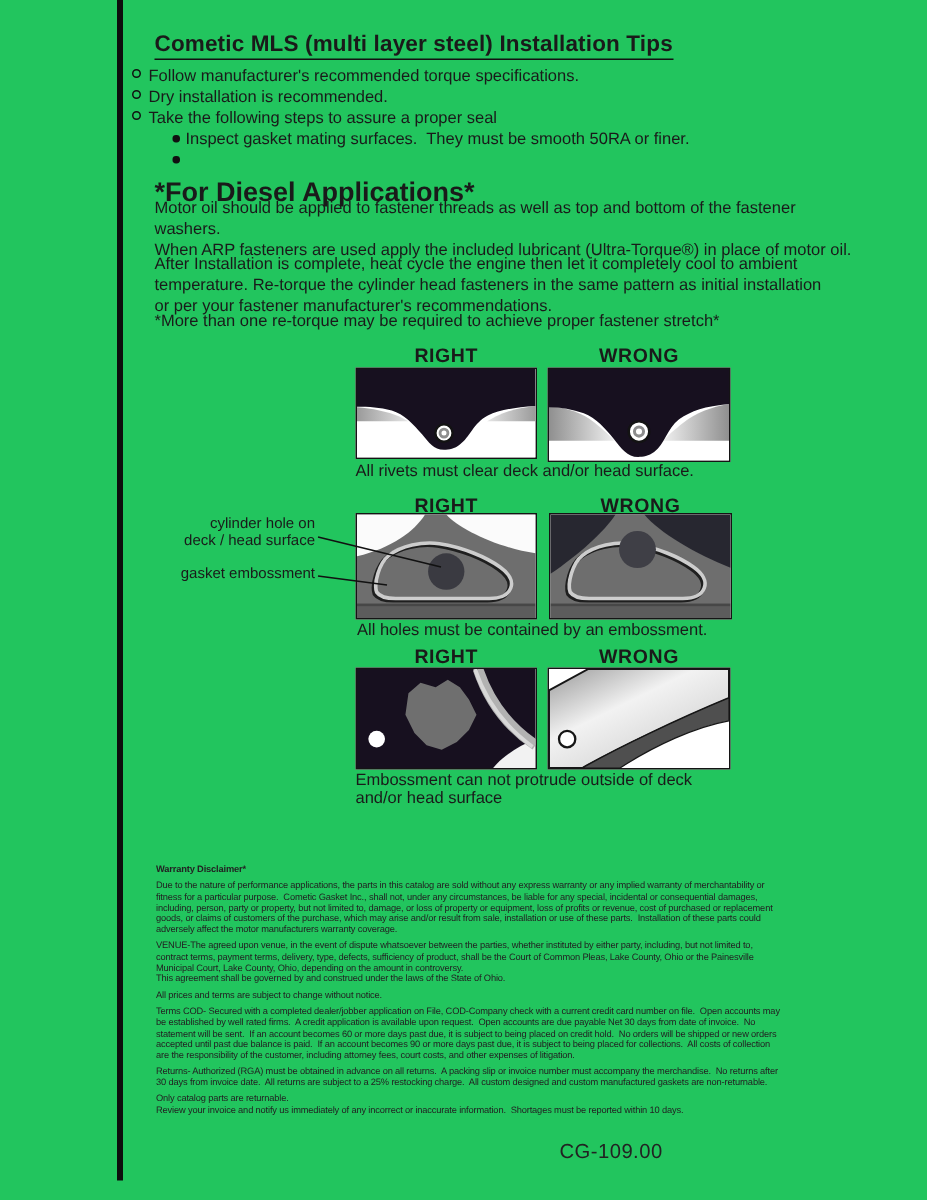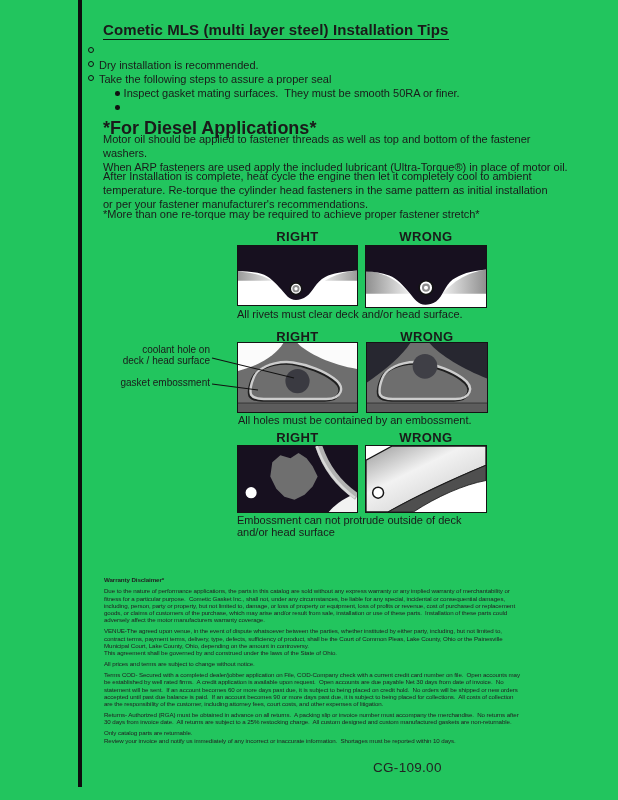--- a/index.html
+++ b/index.html
@@ -37,21 +37,21 @@
 </head>
 <body>
 
 <div class="page">
 
   <div class="abs vrule"></div>
 
   <div class="abs title">Cometic MLS (multi layer steel) Installation Tips</div>
 
   <div class="abs tips">
-    <div class="b1"><span class="odot"></span></div>
+    <div class="b1"><span class="odot"></span><span>Follow manufacturer's recommended torque specifications.</span></div>
     <div class="b1"><span class="odot"></span><span>Dry installation is recommended.</span></div>
     <div class="b1"><span class="odot"></span><span>Take the following steps to assure a proper seal</span></div>
     <div class="b2"><span class="fdot"></span><span>Inspect gasket mating surfaces.  They must be smooth 50RA or finer.</span></div>
     <div class="b2"><span class="fdot"></span></div>
   </div>
 
   <div class="abs diesel-h">*For Diesel Applications*</div>
   <div class="abs para p1">Motor oil should be applied to fastener threads as well as top and bottom of the fastener washers.
 When ARP fasteners are used apply the included lubricant (Ultra-Torque®) in place of motor oil.</div>
   <div class="abs para p3">*More than one re-torque may be required to achieve proper fastener stretch*</div>
@@ -102,21 +102,21 @@
       <circle cx="59.5" cy="41" r="6.8" fill="#ffffff" stroke="#131313" stroke-width="1.6"></circle>
       <circle cx="59.5" cy="41" r="3" fill="#ffffff" stroke="#8d8d8d" stroke-width="2"></circle>
     </svg>
   </div>
 
   <div class="abs caption" style="left:237px;top:309px;">All rivets must clear deck and/or head surface.</div>
 
   <div class="abs figlab" style="left:237px;top:329px;">RIGHT</div>
   <div class="abs figlab" style="left:366px;top:329px;width:122px;">WRONG</div>
 
-  <div class="abs sidelab" style="left:110px;top:344px;">coolant hole on
+  <div class="abs sidelab" style="left:110px;top:344px;">cylinder hole on
 deck / head surface</div>
   <div class="abs sidelab" style="left:110px;top:377px;">gasket embossment</div>
 
   <div class="abs panel" style="left:237px;top:342px;width:121px;height:71px;">
     <svg viewBox="0 0 118 68" preserveAspectRatio="none">
       <rect x="0" y="0" width="118" height="68" fill="#6e6e6e"></rect>
       <path d="M0,0 H45 C38,11 23,22 0,27.5 Z" fill="#fbfbfb"></path>
       <path d="M118,0 H59 C68,10 94,22 118,25.5 Z" fill="#fbfbfb"></path>
       <rect x="0" y="58.5" width="118" height="2" fill="#474747"></rect>
       <rect x="0" y="60.5" width="118" height="7.5" fill="#5c5c5c"></rect>

